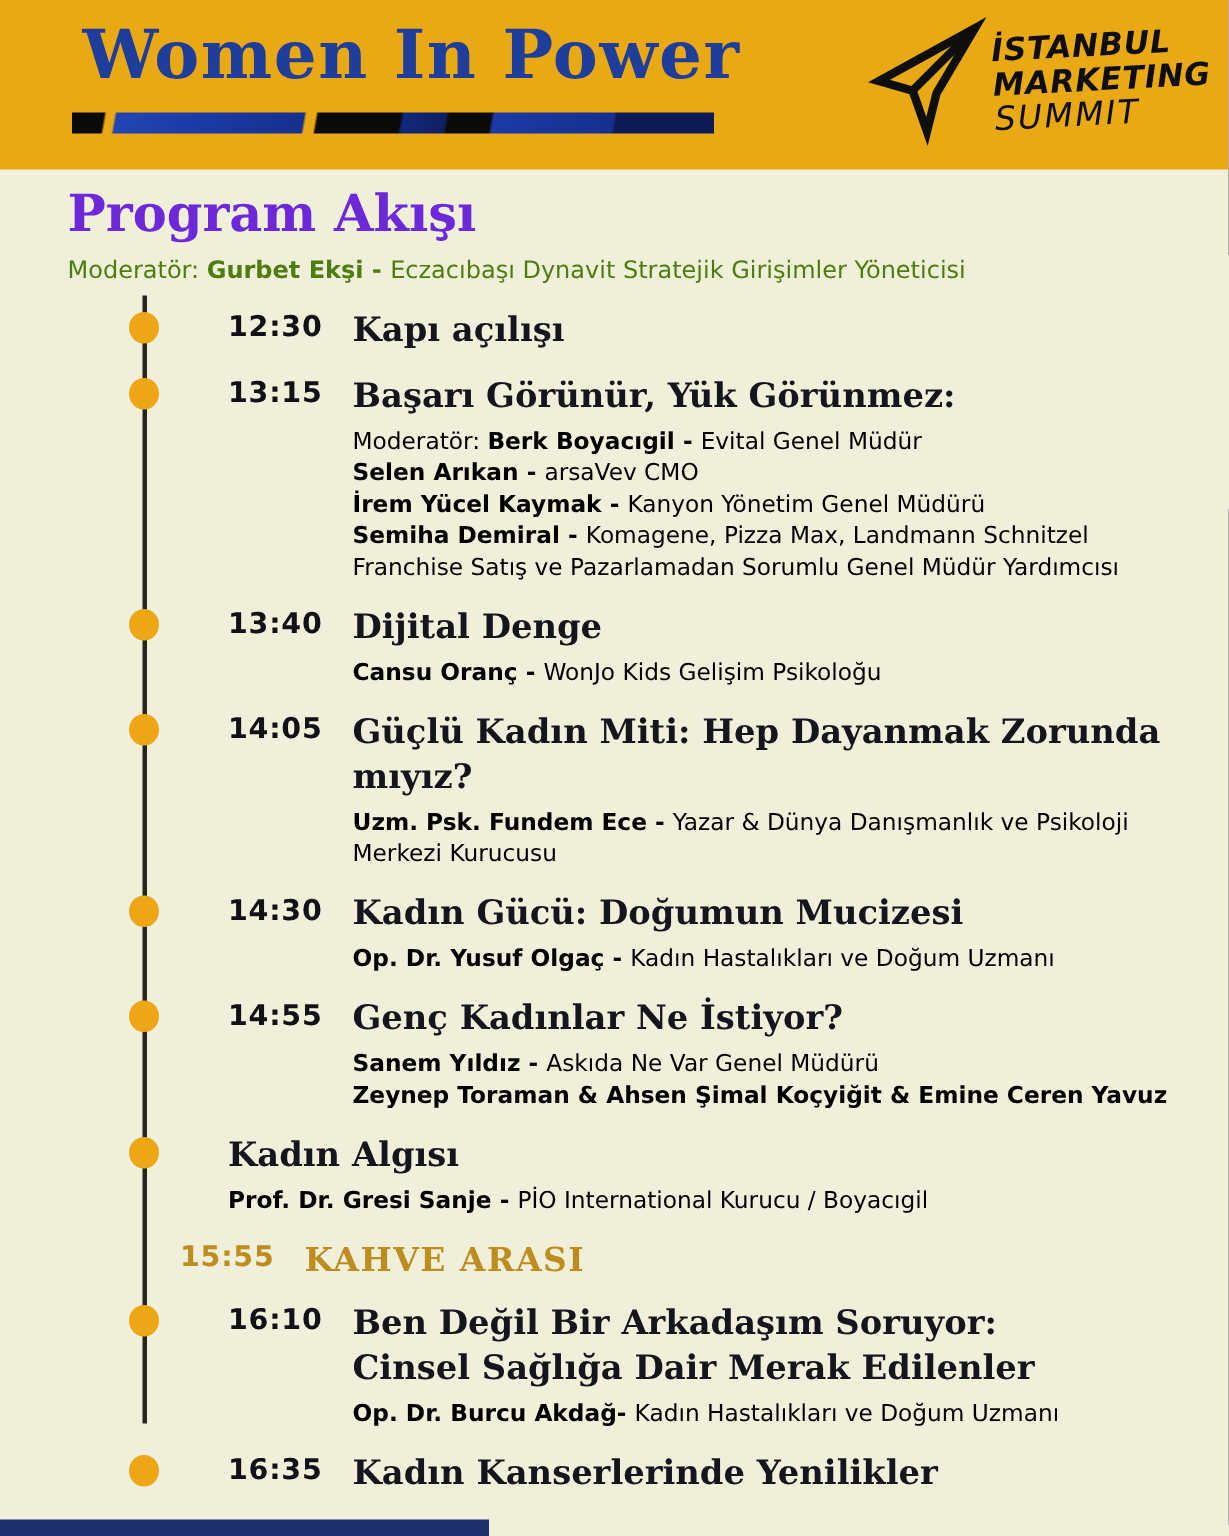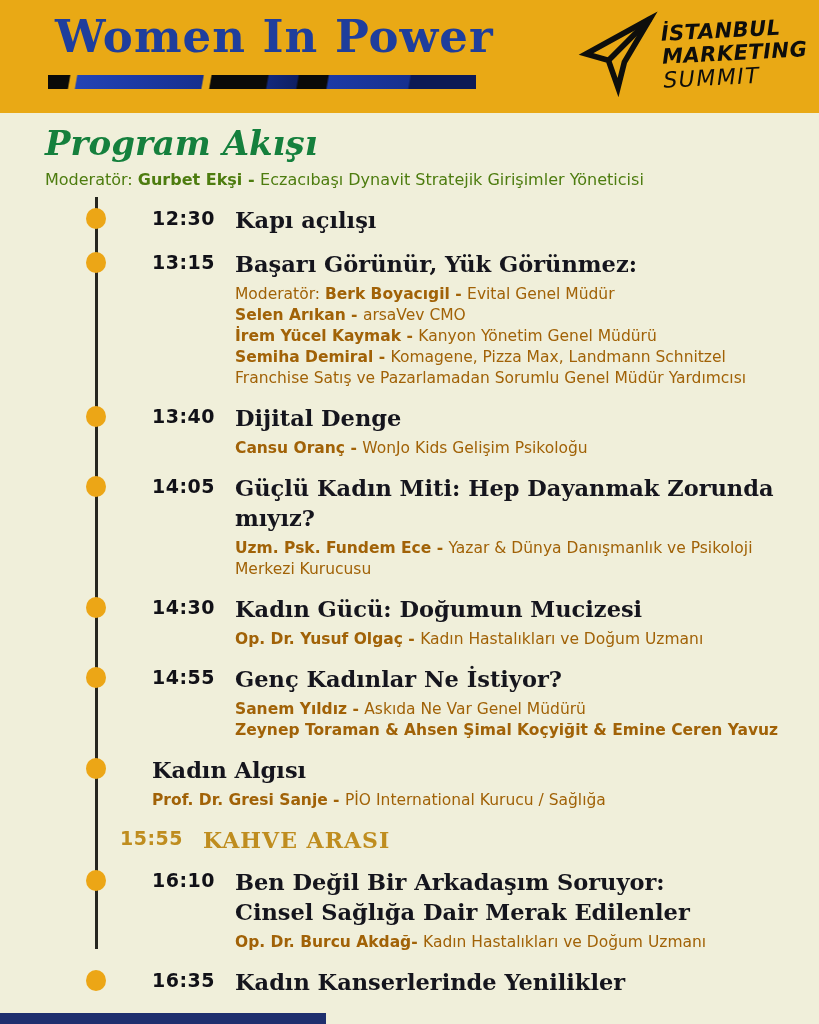--- a/index.html
+++ b/index.html
@@ -58,22 +58,21 @@
   .logo-text .light {
     font-style:italic; font-weight:300;
     font-size:22px; line-height:24px; letter-spacing:1.5px;
   }
   
   .main { padding:10px 30px 0 45px; }
   .program-heading {
     font-family:"DejaVu Serif","Liberation Serif",serif;
     font-weight:700;
     font-size:34px;
-    color:#15803d;
-    font-style:italic;
+    color:#6d28d9;
   }
   .moderator-line {
     margin-top:7px;
     font-size:16px;
     color:#4d7c0f;
     white-space:nowrap;
   }
   .moderator-line .b { font-weight:700; }
   
   .timeline { position:relative; margin:16px 0 0 50px; }
@@ -107,21 +106,21 @@
     font-family:"DejaVu Serif","Liberation Serif",serif;
     font-weight:700;
     font-size:22.5px;
     line-height:30px;
     color:#15151d;
   }
   .speakers { margin-top:5px; }
   .speaker-line {
     font-size:15.5px;
     line-height:21px;
-    color:#a16207;
+    color:#000000;
   }
   .speaker-line .b { font-weight:700; }
   .item.break .time { color:#bf8d1f; }
   .item.break .title { color:#bf8d1f; letter-spacing:1px; font-size:22px; }
   .item.break { margin-bottom:12px;padding-left:25px; }
   
   .footer-bar {
     position:absolute; left:0; bottom:0;
     width:326px; height:11px;
     background:#1e2f6e;
@@ -231,21 +230,21 @@
               </div>
             </div>
           </li>
           <li class="item">
             <span class="dot"></span>
             <div class="content">
               <div class="title">
                 <div>Kadın Algısı</div>
               </div>
               <div class="speakers">
-                <div class="speaker-line"><span class="b">Prof. Dr. Gresi Sanje</span><span class="b"> - </span><span>PİO International Kurucu / Sağlığa</span></div>
+                <div class="speaker-line"><span class="b">Prof. Dr. Gresi Sanje</span><span class="b"> - </span><span>PİO International Kurucu / Boyacıgil</span></div>
               </div>
             </div>
           </li>
           <li class="item break">
             <div class="time">15:55</div>
             <div class="content">
               <div class="title">
                 <div>KAHVE ARASI</div>
               </div>
             </div>

